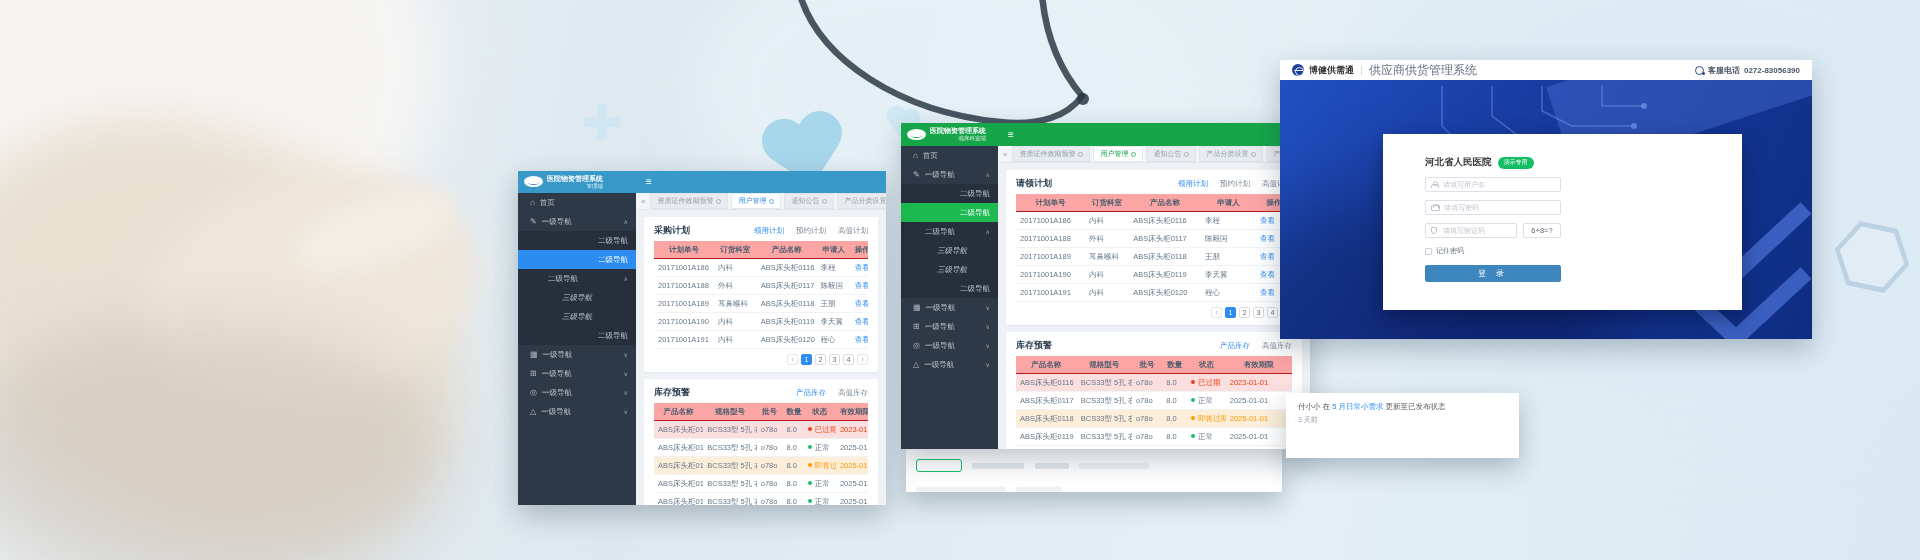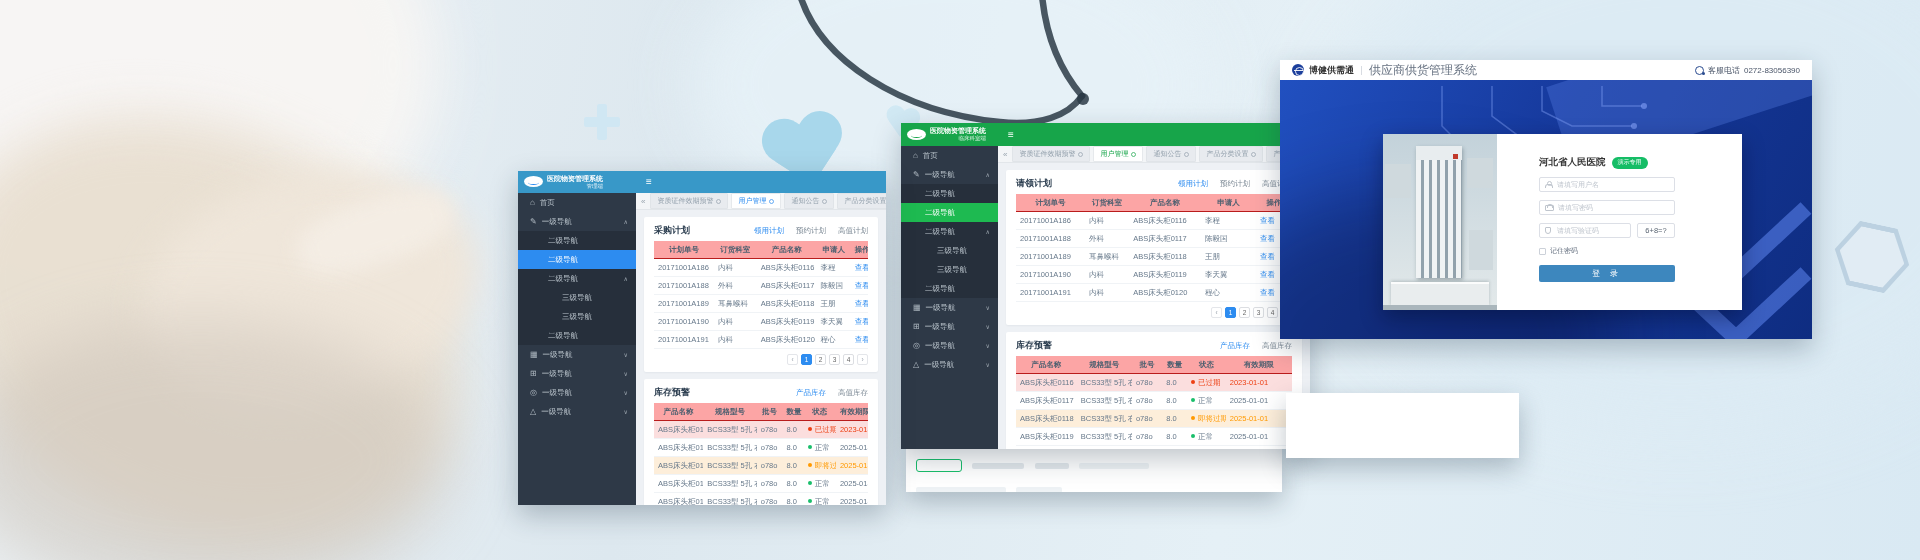--- a/index.html
+++ b/index.html
@@ -56,22 +56,22 @@
   .brand-title{font-size:7px;font-weight:bold;white-space:nowrap;}
   .brand-sub{font-size:5.5px;opacity:.85;text-align:right;}
   .hamb{margin-left:10px;font-size:10px;line-height:1;}
   .winbody{display:flex;height:calc(100% - 22px);}
   .t-green .winbody{height:calc(100% - 23px);}
   .side{background:#2e3947;color:#bcc6ce;font-size:7.5px;flex-shrink:0;overflow:hidden;}
   #app1 .side{width:118px;}
   #app2 .side{width:97px;}
   .side-item{height:19px;display:flex;align-items:center;padding:0 8px 0 12px;white-space:nowrap;}
   .side-item .icon{margin-right:5px;font-size:8px;opacity:.9;}
-  .side-item.lv2{padding-left:30px;background:#262f3b;}
-  .side-item.lv3{padding-left:44px;background:#262f3b;}
+  .side-item.lv2{padding-left:30px;background:#262f3b;justify-content:flex-end;}
+  .side-item.lv3{padding-left:44px;background:#262f3b;font-style:italic;}
   #app2 .side-item.lv2{padding-left:24px;}
   #app2 .side-item.lv3{padding-left:36px;}
   .side-item .caret{margin-left:auto;font-size:6px;opacity:.75;}
   .side-item.active{color:#fff;}
   .t-blue .side-item.active{background:#2d8cf0;}
   .t-green .side-item.active{background:#1eba51;}
   .main{flex:1;background:#eef1f5;display:flex;flex-direction:column;overflow:hidden;min-width:0;}
   .tabstrip{height:17px;background:#f3f5f7;border-bottom:1px solid #e2e6ea;display:flex;align-items:center;padding:0 5px;gap:3px;flex-shrink:0;}
   .collapse{color:#98a4ae;font-size:8px;margin-right:2px;}
   .tab{display:flex;align-items:center;gap:3px;font-size:7px;color:#93a0ac;background:#e8ebef;border:1px solid #e0e4e8;padding:2px 6px;white-space:nowrap;border-radius:1px;}
@@ -102,27 +102,27 @@
   .pg.nav{border-color:#e4e6ea;color:#9aa3ad;}
 
   
   .s-head{height:20px;background:#fff;display:flex;align-items:center;padding:0 12px;}
   .s-logo{width:12px;height:12px;border-radius:50%;background:#1c3f9c;position:relative;margin-right:5px;flex-shrink:0;}
   .s-logo::after{content:"";position:absolute;left:2.5px;top:2.5px;width:7px;height:7px;border:1px solid rgba(255,255,255,.9);border-radius:50%;}
   .s-logo::before{content:"";position:absolute;left:1.5px;top:5.5px;width:9px;height:1px;background:rgba(255,255,255,.9);}
   .s-brand{font-size:9px;font-weight:bold;color:#333;}
   .s-div{width:1px;height:9px;background:#d8dce2;margin:0 7px;}
   .s-prod{font-size:12px;color:#667180;}
-  .s-right{margin-left:auto;display:flex;align-items:center;gap:4px;color:#4a5568;font-size:8px;font-weight:normal;}
+  .s-right{margin-left:auto;display:flex;align-items:center;gap:4px;color:#4a5568;font-size:8px;font-weight:bold;}
   .ico-headset{width:9px;height:9px;border:1.5px solid #2a4b8f;border-radius:50%;position:relative;}
   .ico-headset::after{content:"";position:absolute;right:-2px;bottom:-1px;width:3px;height:3px;background:#2a4b8f;border-radius:50%;}
   .hero{position:relative;height:288px;background:linear-gradient(118deg,#2150c0 0%,#16399c 45%,#0e2c80 100%);overflow:hidden;}
   .hero-band{position:absolute;right:-70px;top:-46px;width:330px;height:90px;background:rgba(86,126,230,.35);transform:rotate(-18deg);}
   .hero-shade{position:absolute;left:-80px;bottom:-120px;width:420px;height:300px;background:rgba(4,14,60,.4);filter:blur(40px);border-radius:50%;}
-  .login-card{position:absolute;left:103px;top:54px;width:359px;height:176px;background:#fff;display:flex;box-shadow:0 8px 20px rgba(0,10,40,.4);}
+  .login-card{position:absolute;left:103px;top:54px;width:359px;height:176px;background:#fff;display:flex;box-shadow:0 8px 20px rgba(0,10,40,.4);flex-direction:column;}
   .bldg{width:114px;position:relative;background:linear-gradient(#c3d2da 0%,#d6e0e4 60%,#e3e9ea 100%);overflow:hidden;flex-shrink:0;}
   .bldg .blk{position:absolute;background:#cfd9dd;}
   .bldg .blk.b1{left:2px;top:30px;width:26px;height:34px;}
   .bldg .blk.b2{left:84px;top:24px;width:26px;height:30px;}
   .bldg .blk.b3{left:86px;top:96px;width:24px;height:40px;}
   .bldg .tower{position:absolute;left:33px;top:12px;width:46px;height:132px;background:repeating-linear-gradient(90deg,#f0f3f4 0 5px,#92a2ac 5px 8px);box-shadow:1px 2px 4px rgba(40,60,70,.35);}
   .bldg .tower::after{content:"";position:absolute;left:0;top:0;width:100%;height:14px;background:#e8edef;}
   .bldg .cross-mark{position:absolute;left:70px;top:20px;width:5px;height:5px;background:#c0392b;}
   .bldg .podium{position:absolute;left:8px;bottom:4px;width:98px;height:24px;background:#e9edee;border-top:2px solid #fbfcfc;box-shadow:0 -1px 3px rgba(50,70,80,.25);}
   .bldg .road{position:absolute;left:0;bottom:0;width:114px;height:5px;background:#aab6bc;}
@@ -750,20 +750,24 @@
         <span>即将过期</span>
         <span class="vsep">｜</span>
         <span>密钥驱动</span>
         <span class="vsep">｜</span>
         <span>常见问题</span>
       </span>
     </div>
   </div>
 
   <div class="window" id="app4">
+      <div class="feed-item">
+        <div><span>付小小 在 </span><span class="feed-link">5 月日常小需求</span><span> 更新至已发布状态</span></div>
+        <div class="feed-time">3 天前</div>
+      </div>
     </div>
 
   <div class="window" id="app5">
     <div>
       <span class="tag-green"></span>
       <span class="ghost" style="width:52px"></span>
       <span class="ghost" style="width:34px"></span>
       <span class="ghost lite" style="width:70px"></span>
     </div>
     <div style="margin-top:6px">

